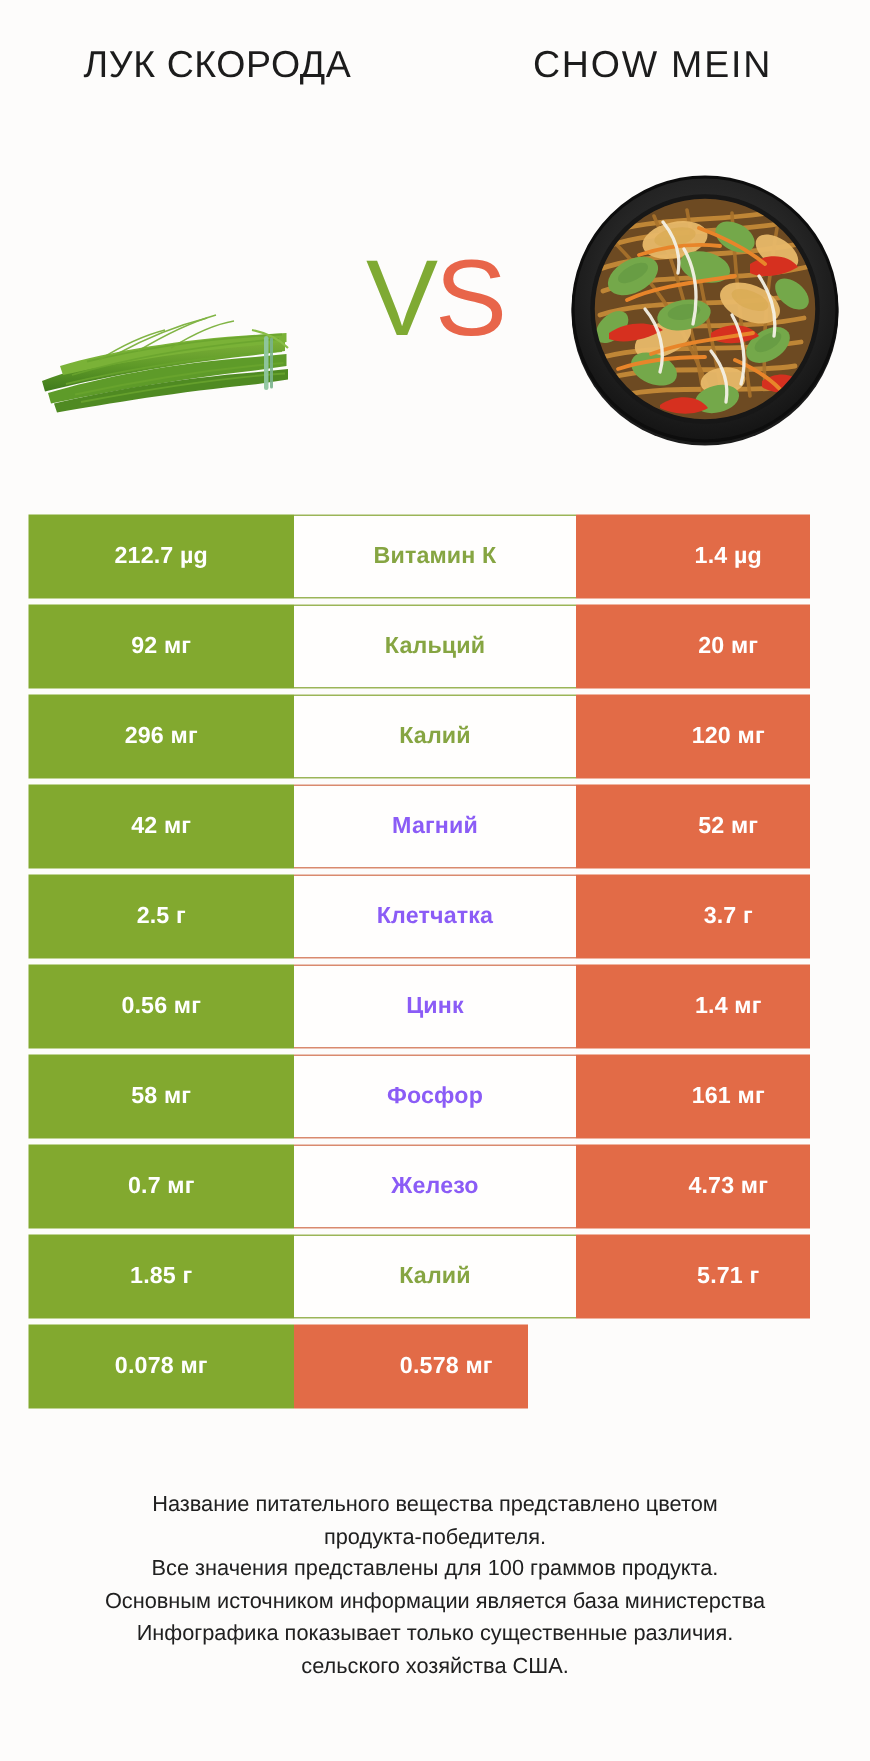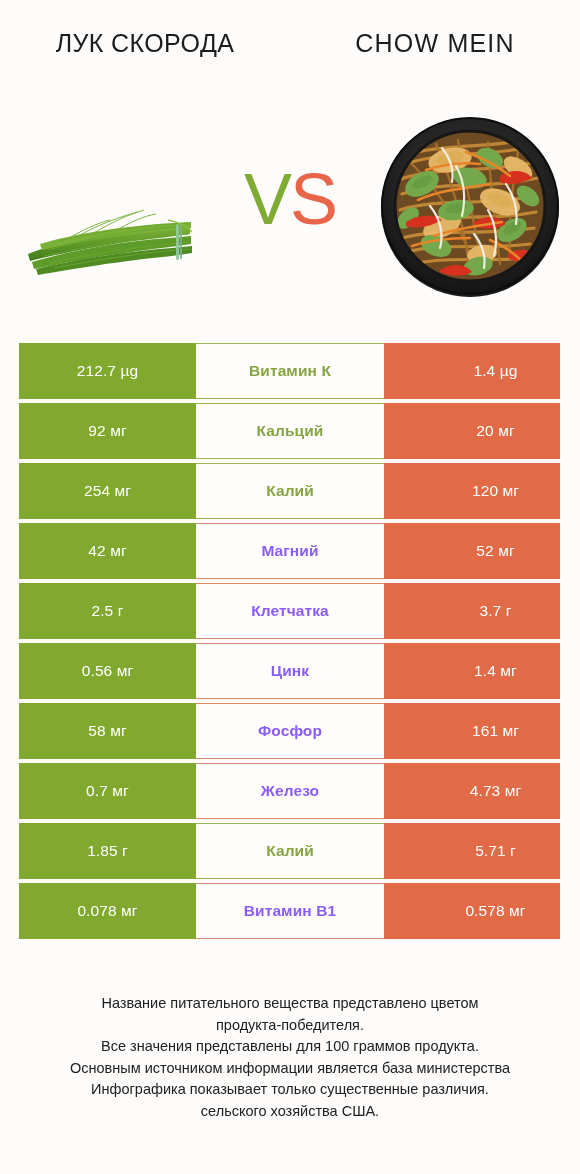--- a/index.html
+++ b/index.html
@@ -110,30 +110,30 @@
     height: 56px;
     margin-bottom: 4px;
   }
   .row:last-child { margin-bottom: 0; }
   .cell {
     display: flex;
     align-items: center;
     justify-content: center;
     box-sizing: border-box;
     font-size: 15.5px;
-    font-weight: 400;
+    font-weight: 700;
     letter-spacing: 0.1px;
   }
   .cell-left {
     width: 177px;
     background: #82a92f;
     color: #ffffff;
   }
   .cell-right {
-    width: 176px;
+    width: 156px;
     background: #e26b47;
     color: #ffffff;
     padding-left: 47px;
   }
   .cell-mid {
     width: 188px;
     background: #fffefd;
     font-size: 15.5px;
     font-weight: 700;
   }
@@ -318,21 +318,21 @@
       <div class="cell cell-right">1.4 µg</div>
     </div>
 
     <div class="row">
       <div class="cell cell-left">92 мг</div>
       <div class="cell cell-mid win-green">Кальций</div>
       <div class="cell cell-right">20 мг</div>
     </div>
 
     <div class="row">
-      <div class="cell cell-left">254 мг</div>
+      <div class="cell cell-left">296 мг</div>
       <div class="cell cell-mid win-green">Калий</div>
       <div class="cell cell-right">120 мг</div>
     </div>
 
     <div class="row">
       <div class="cell cell-left">42 мг</div>
       <div class="cell cell-mid win-orange">Магний</div>
       <div class="cell cell-right">52 мг</div>
     </div>
 
@@ -361,21 +361,20 @@
     </div>
 
     <div class="row">
       <div class="cell cell-left">1.85 г</div>
       <div class="cell cell-mid win-green">Калий</div>
       <div class="cell cell-right">5.71 г</div>
     </div>
 
     <div class="row">
       <div class="cell cell-left">0.078 мг</div>
-      <div class="cell cell-mid win-orange">Витамин B1</div>
       <div class="cell cell-right">0.578 мг</div>
     </div>
 
   </div>
 
   <div class="footer">
     <p>Название питательного вещества представлено цветом</p>
     <p>продукта-победителя.</p>
     <p>Все значения представлены для 100 граммов продукта.</p>
     <p>Основным источником информации является база министерства</p>

